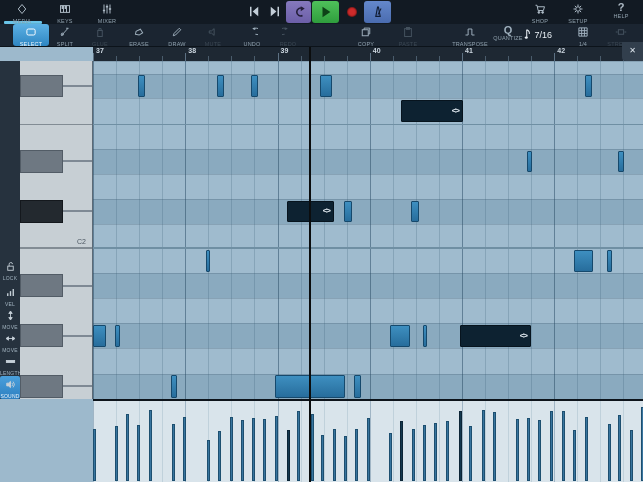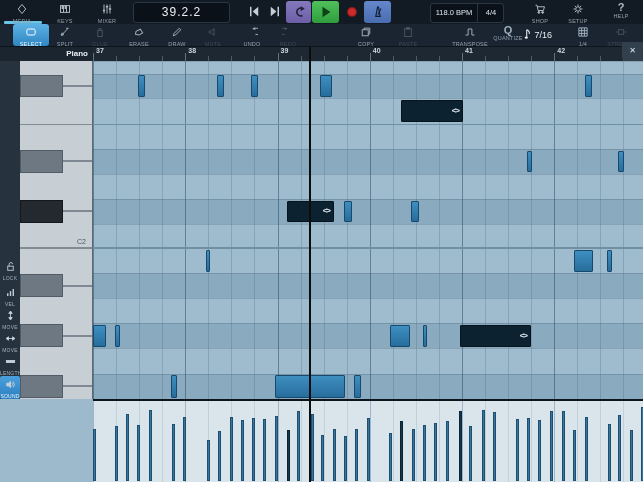--- a/index.html
+++ b/index.html
@@ -96,45 +96,40 @@
             </svg></span><div class="tb-label">KEYS</div></div>
         <div class="tb-item" style="left: 85px;"><span><svg viewBox="0 0 16 16" fill="none" stroke="currentColor" stroke-width="1.3">
               <line x1="4" y1="2" x2="4" y2="14"></line>
               <line x1="8" y1="2" x2="8" y2="14"></line>
               <line x1="12" y1="2" x2="12" y2="14"></line>
               <line x1="2.5" y1="10" x2="5.5" y2="10" stroke-width="2"></line>
               <line x1="6.5" y1="5" x2="9.5" y2="5" stroke-width="2"></line>
               <line x1="10.5" y1="8" x2="13.5" y2="8" stroke-width="2"></line>
             </svg></span><div class="tb-label">MIXER</div></div>
       </div>
-    <div id="time-display">39.2.2</div>
     <div class="transport" style="left:247px"><svg viewBox="0 0 16 16">
           <line x1="4" y1="3" x2="4" y2="13" stroke="currentColor" stroke-width="1.6"></line>
           <path d="M12 3 L6 8 L12 13 Z" fill="currentColor"></path>
         </svg></div>
     <div class="transport" style="left:267px"><svg viewBox="0 0 16 16">
           <line x1="12" y1="3" x2="12" y2="13" stroke="currentColor" stroke-width="1.6"></line>
           <path d="M4 3 L10 8 L4 13 Z" fill="currentColor"></path>
         </svg></div>
     <div id="loop-btn" class="big-btn"><span><svg viewBox="0 0 16 16">
             <path d="M12 12 A4.5 4.5 0 1 1 12 4" fill="none" stroke="currentColor" stroke-width="1.8"></path>
             <path d="M10 1.5 L14.5 4 L10 7 Z" fill="currentColor"></path>
           </svg></span></div>
     <div id="play-btn" class="big-btn"><span><svg viewBox="0 0 16 16">
             <path d="M4 2 L13 8 L4 14 Z" fill="#0e4217"></path>
           </svg></span></div>
     <div id="record-btn"></div>
     <div id="metro-btn" class="big-btn"><span><svg viewBox="0 0 16 16">
             <path d="M5.5 13 L7.5 2.5 L8.5 2.5 L10.5 13 Z" fill="none" stroke="currentColor" stroke-width="1.3"></path>
             <line x1="8" y1="11" x2="11.5" y2="4" stroke="currentColor" stroke-width="1.2"></line>
           </svg></span></div>
-    <div id="bpm-box">
-      <div id="bpm-val">118.0 BPM</div>
-      <div id="tsig-val">4/4</div>
-    </div>
     <div id="topbar-right">
         <div class="tb-item" style="left: 518px;"><span><svg viewBox="0 0 16 16" fill="none" stroke="currentColor" stroke-width="1.3">
               <path d="M2 3 H4 L5.5 10 H12.5 L14 5 H4.5"></path>
               <circle cx="6.5" cy="12.5" r="1.2" fill="currentColor"></circle>
               <circle cx="11.5" cy="12.5" r="1.2" fill="currentColor"></circle>
             </svg></span><div class="tb-label">SHOP</div></div>
         <div class="tb-item" style="left: 556px;"><span><svg viewBox="0 0 16 16" fill="none" stroke="currentColor" stroke-width="1.3">
               <circle cx="8" cy="8" r="3"></circle>
               <path d="M8 2 V4.5 M8 11.5 V14 M2 8 H4.5 M11.5 8 H14 M3.8 3.8 L5.5 5.5 M10.5 10.5 L12.2 12.2 M12.2 3.8 L10.5 5.5 M5.5 10.5 L3.8 12.2"></path>
             </svg></span><div class="tb-label">SETUP</div></div>
@@ -193,21 +188,20 @@
               <path d="M1 8 H3.5 M12.5 8 H15"></path>
             </svg></span><div class="tb-label">STRETCH</div></div>
       </div>
     <div id="quant-val"><svg viewBox="0 0 8 14">
           <path d="M2.5 2 V11" stroke="#e6edf3" stroke-width="1.2" fill="none"></path>
           <ellipse cx="2" cy="11.2" rx="1.8" ry="1.4" fill="#e6edf3"></ellipse>
           <path d="M2.5 2 C5 3 6 4.5 5.5 7" stroke="#e6edf3" stroke-width="1.2" fill="none"></path>
         </svg> <span>7/16</span></div>
   </div>
 
-  <div id="piano-header"><span>Piano</span></div>
   <div id="ruler">
       <div class="ruler-num" style="left: 3px;">37</div>
       <div class="ruler-num" style="left: 95.25px;">38</div>
       <div class="ruler-num" style="left: 187.5px;">39</div>
       <div class="ruler-num" style="left: 279.75px;">40</div>
       <div class="ruler-num" style="left: 372px;">41</div>
       <div class="ruler-num" style="left: 464.25px;">42</div>
       <div class="ruler-tick measure" style="left: 0px;"></div>
       <div class="ruler-tick" style="left: 23.0625px;"></div>
       <div class="ruler-tick" style="left: 46.125px;"></div>

